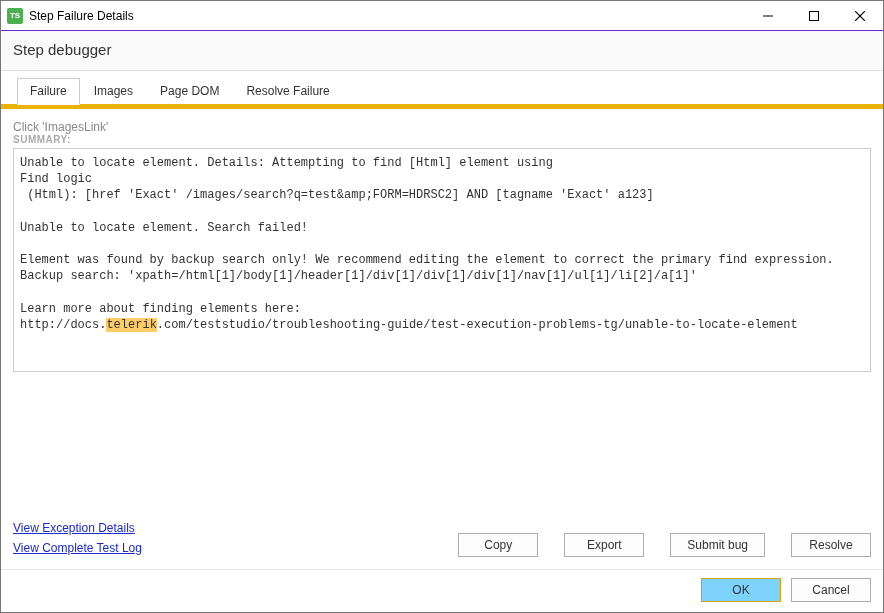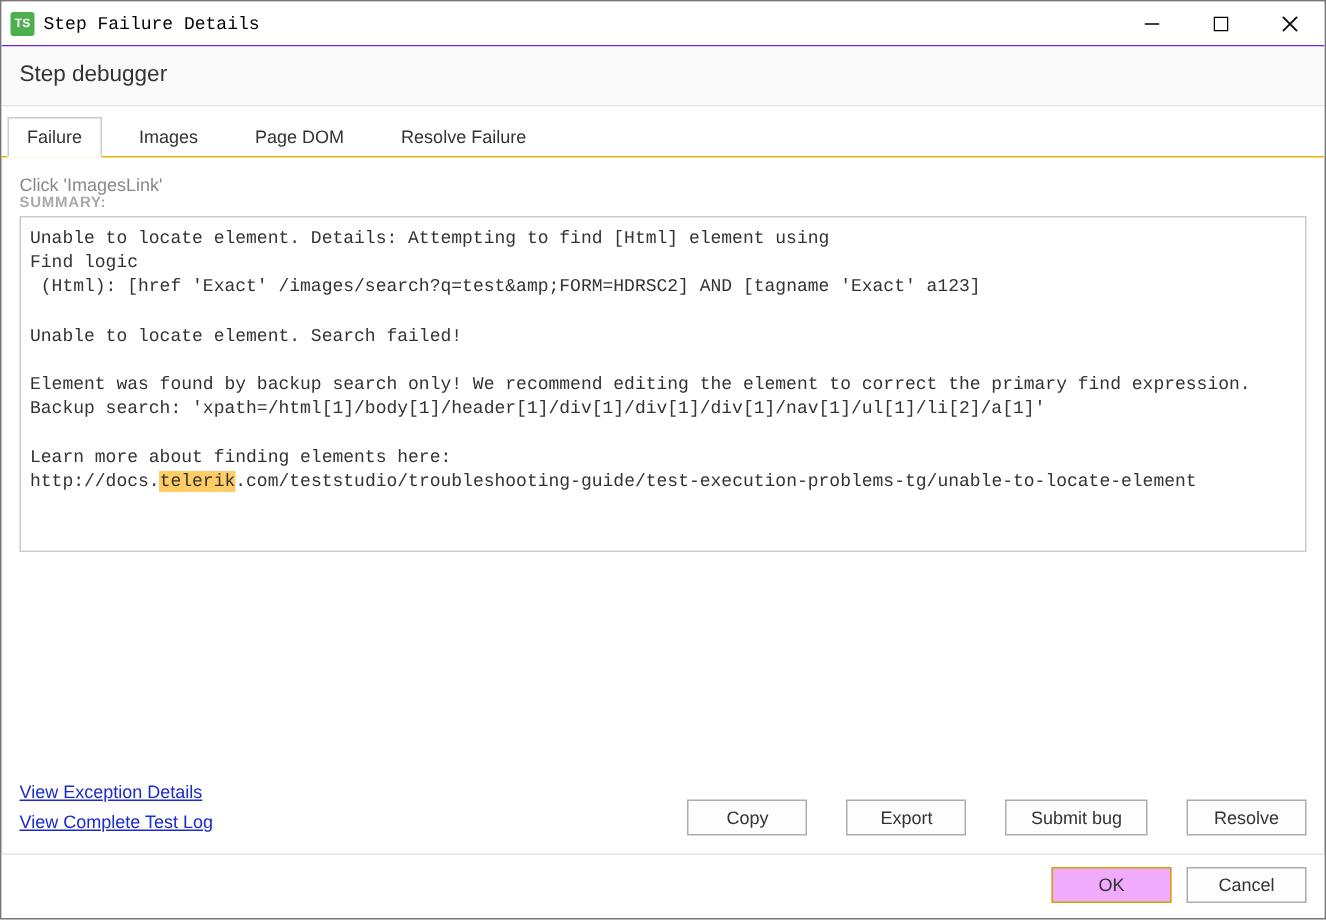--- a/index.html
+++ b/index.html
@@ -27,44 +27,44 @@
       background: #4caf50;
       border-radius: 2px;
       color: #fff;
       font-size: 8px;
       font-weight: bold;
       display: flex;
       align-items: center;
       justify-content: center;
       margin-right: 6px;
     }
-    .title-text { font-size: 12px; color: #000; font-family: Liberation Mono, monospace; }
+    .title-text { font-size: 12px; color: #000; }
     .win-controls { margin-left: auto; display: flex; }
     .win-btn {
       width: 46px; height: 30px;
       display: flex;
       align-items: center;
       justify-content: center;
       font-family: "Segoe UI", sans-serif;
       font-size: 12px;
       cursor: default;
     }
     .win-btn svg { width: 10px; height: 10px; }
     .subtitle {
       padding: 10px 12px 12px 12px;
       font-size: 15px;
       color: #333;
       border-bottom: 1px solid #e0e0e0;
       background: #fafafa;
     }
     .tabs {
       display: flex;
-      padding: 6px 8px 0 4px;
-      gap: 12px;
-      border-bottom: 1px solid #eab308;
+      padding: 6px 8px 0 16px;
+      gap: 1px;
+      border-bottom: 5px solid #eab308;
       background: #fff;
     }
     .tab {
       padding: 5px 12px 6px 12px;
       font-size: 12px;
       color: #333;
       cursor: default;
       position: relative;
       top: 1px;
       border: 1px solid transparent;
@@ -130,21 +130,21 @@
     }
     .bottom-bar {
       border-top: 1px solid #e6e6e6;
       padding: 8px 12px 10px 12px;
       display: flex;
       gap: 10px;
       justify-content: flex-end;
       background: #fff;
     }
     .btn.primary {
-      background: #f0abfc;
+      background: #7dd3fc;
       border: 1px solid #d6a100;
     }
     .link-actions-row {
       display: flex;
       align-items: flex-end;
     }
   </style>
 </head>
 <body>
 

